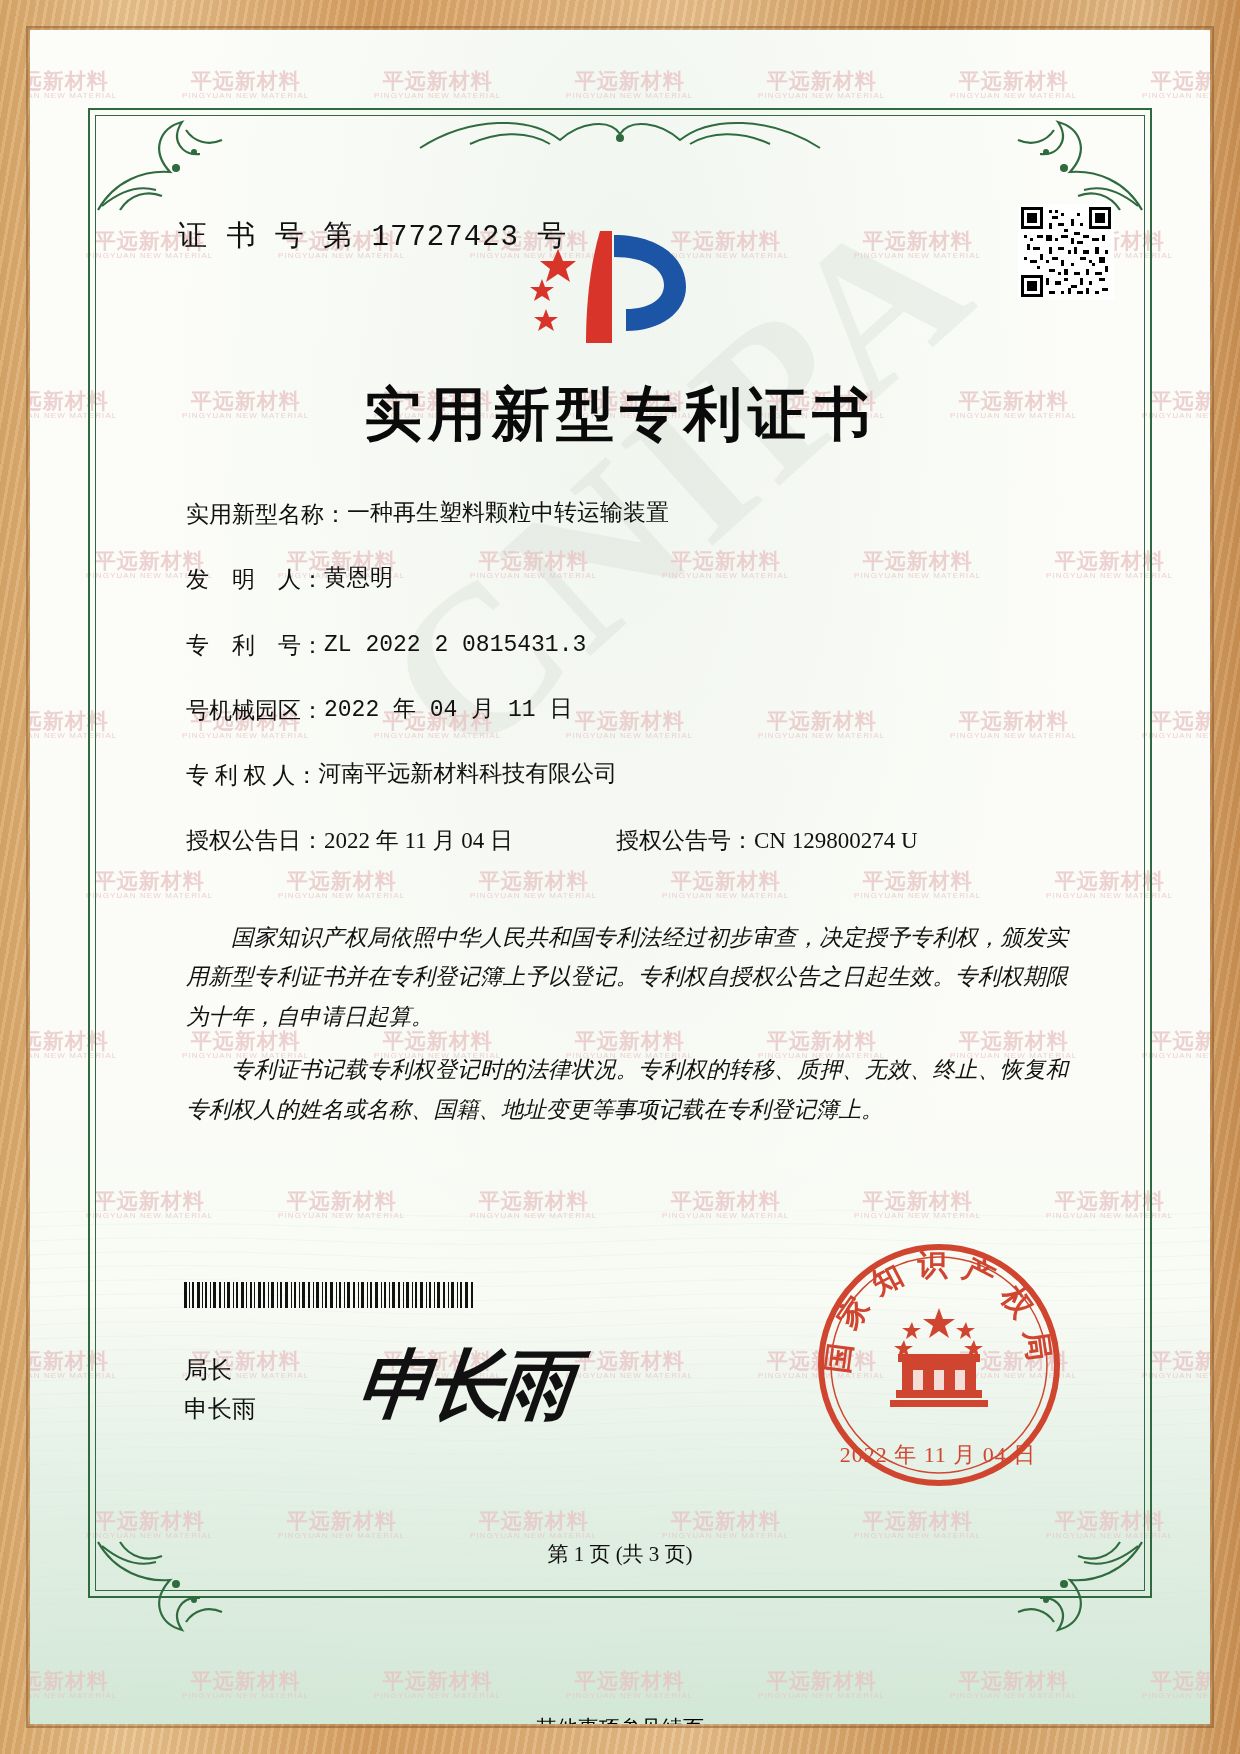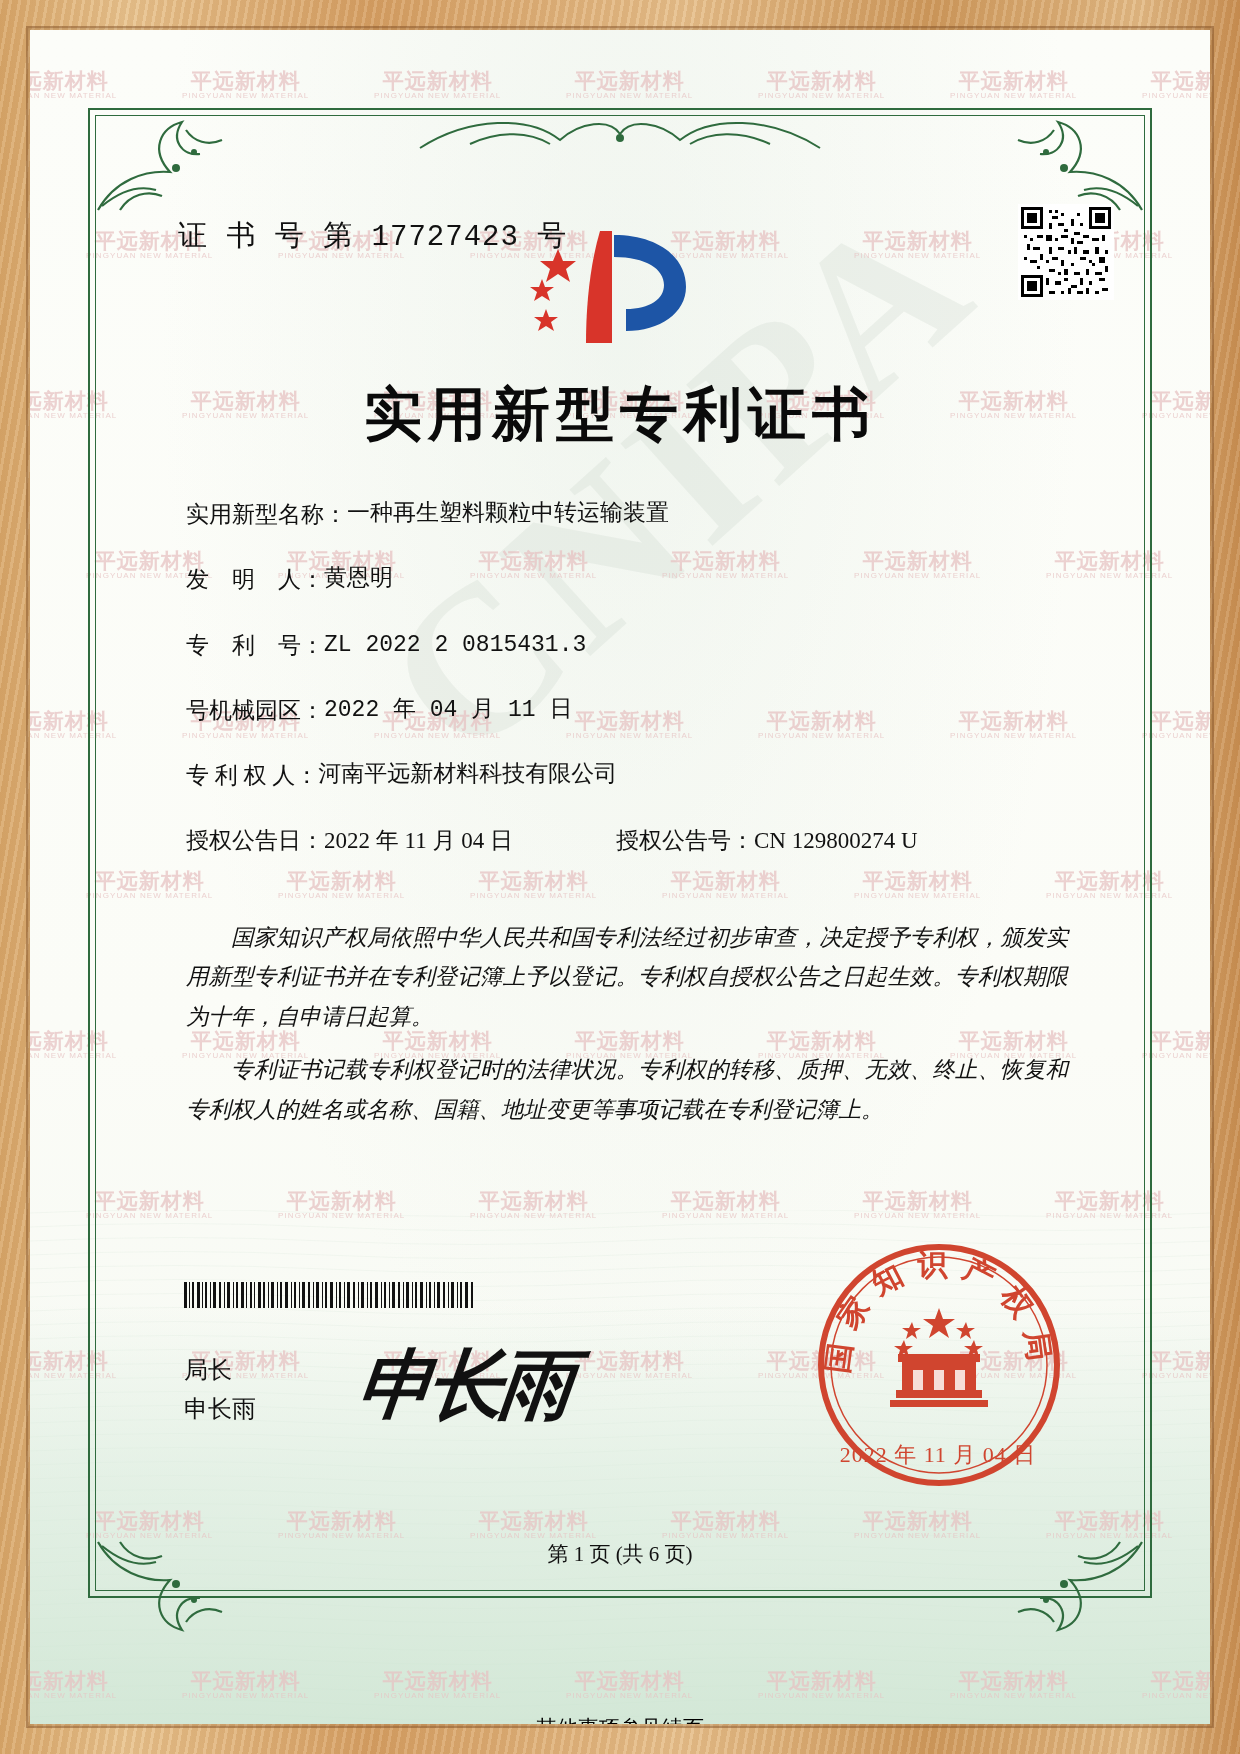--- a/index.html
+++ b/index.html
@@ -936,18 +936,18 @@
         <defs>
           <path id="sealArc" d="M 125,125 m -90,0 a 90,90 0 1,1 180,0" fill="none"></path>
         </defs>
         <text font-family="'Liberation Serif', serif" font-size="30" font-weight="700" fill="#d0452f" letter-spacing="13">
           <textPath href="#sealArc" startOffset="50%" text-anchor="middle">国家知识产权局</textPath>
         </text>
       </svg>
     </div>
     <div class="seal-date">2022 年 11 月 04 日</div>
 
-    <div class="page-num">第 1 页 (共 6 页)</div>
+    <div class="page-num">第 1 页 (共 3 页)</div>
   </div>
 
   <div class="outer-note">其他事项参见续页</div>
 
 </div>
 
 </body></html>

